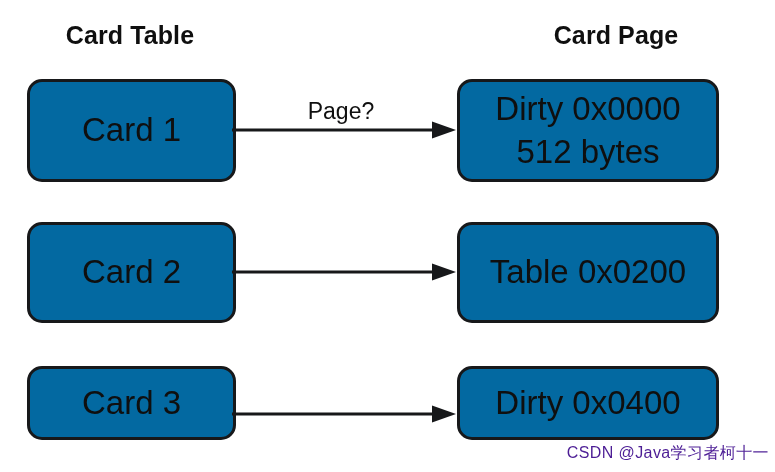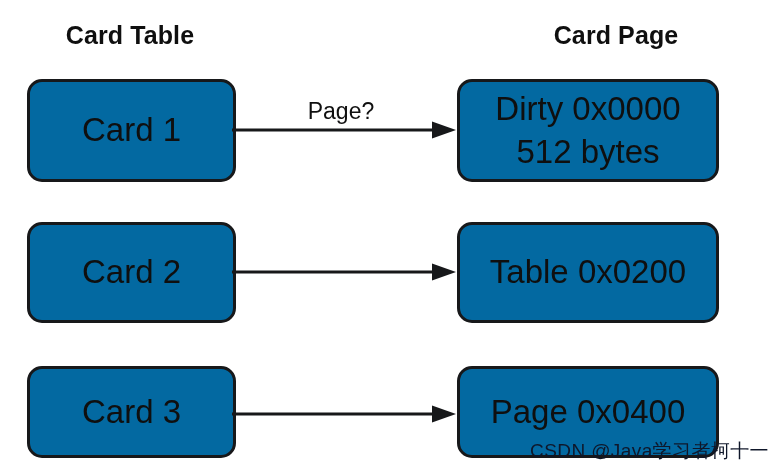--- a/index.html
+++ b/index.html
@@ -49,21 +49,21 @@
     line-height: 1.28;
     text-align: center;
   }
   .node .line { display: block; white-space: nowrap; }
 
   .card-node { left: 27px; width: 209px; }
   .page-node { left: 457px; width: 262px; }
 
   .row1 { top: 79px;  height: 103px; }
   .row2 { top: 222px; height: 101px; }
-  .row3 { top: 366px; height: 92px; }
+  .row3 { top: 366px; height: 74px; }
 
   
   .connector {
     position: absolute;
     height: 24px;
     display: block;
   }
   .conn1 { left: 232px; top: 118px; width: 230px; }
   .conn2 { left: 232px; top: 260px; width: 230px; }
   .conn3 { left: 232px; top: 402px; width: 230px; }
@@ -77,22 +77,22 @@
     white-space: nowrap;
     transform: translateX(-50%);
   }
   #label-dirty { left: 341px; top: 98px; }
 
   
   #watermark {
     position: absolute;
     right: 6px;
     bottom: 8px;
-    font-size: 19px;
-    color: #0f172a;
+    font-size: 16px;
+    color: #4c1d95;
     white-space: nowrap;
     letter-spacing: 0.4px;
     pointer-events: none;
   }
 </style>
 </head>
 <body>
 
 <div id="canvas">
 
@@ -131,18 +131,18 @@
   <div class="node card-node row3">
     <span class="line">Card 3</span>
   </div>
 
   <svg class="connector conn3" viewBox="0 0 230 24" preserveAspectRatio="none">
     <line x1="0" y1="12" x2="205" y2="12" stroke="#17181a" stroke-width="3.2"></line>
     <polygon points="200,3.5 224,12 200,20.5" fill="#17181a"></polygon>
   </svg>
 
   <div class="node page-node row3">
-    <span class="line">Page 0x0400</span>
+    <span class="line">Dirty 0x0400</span>
   </div>
 
   <div id="watermark">CSDN @Java学习者柯十一</div>
 
 </div>
 
 </body></html>

